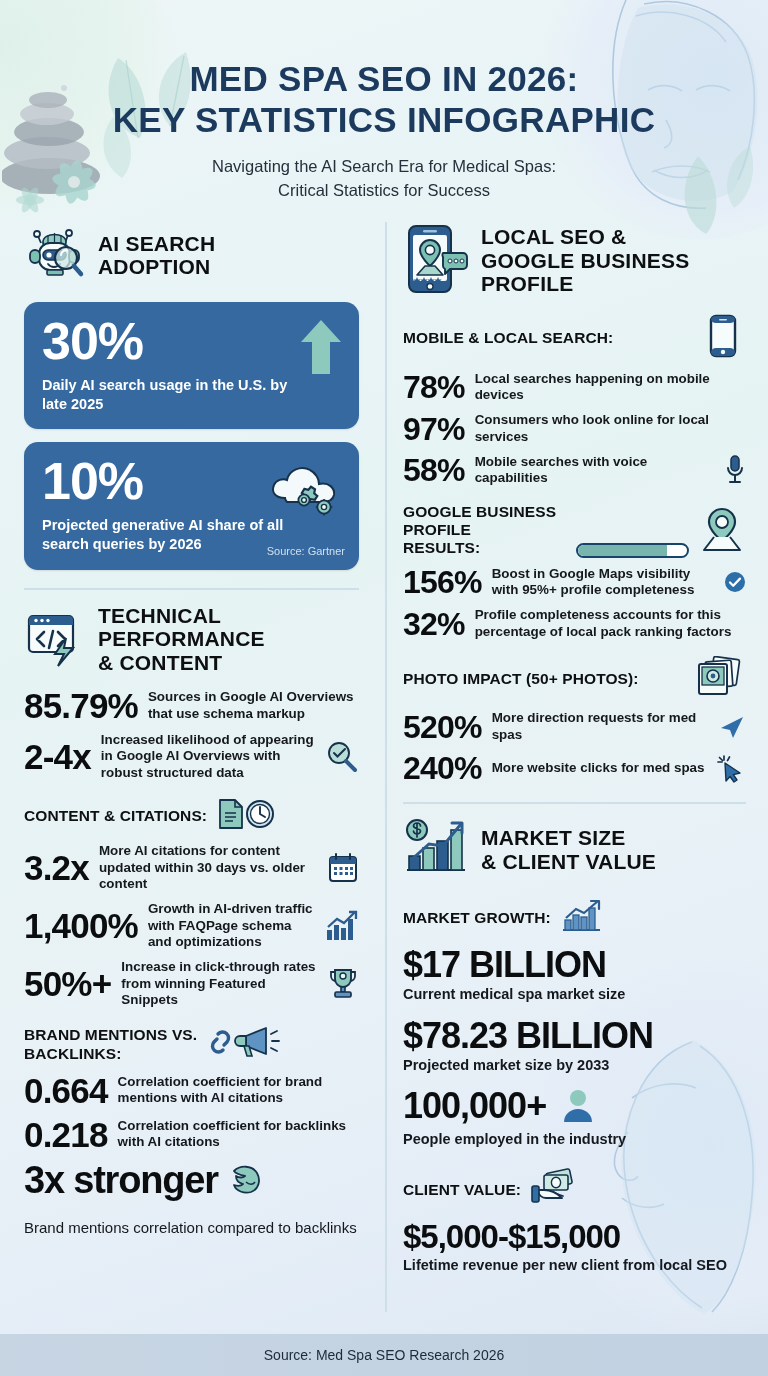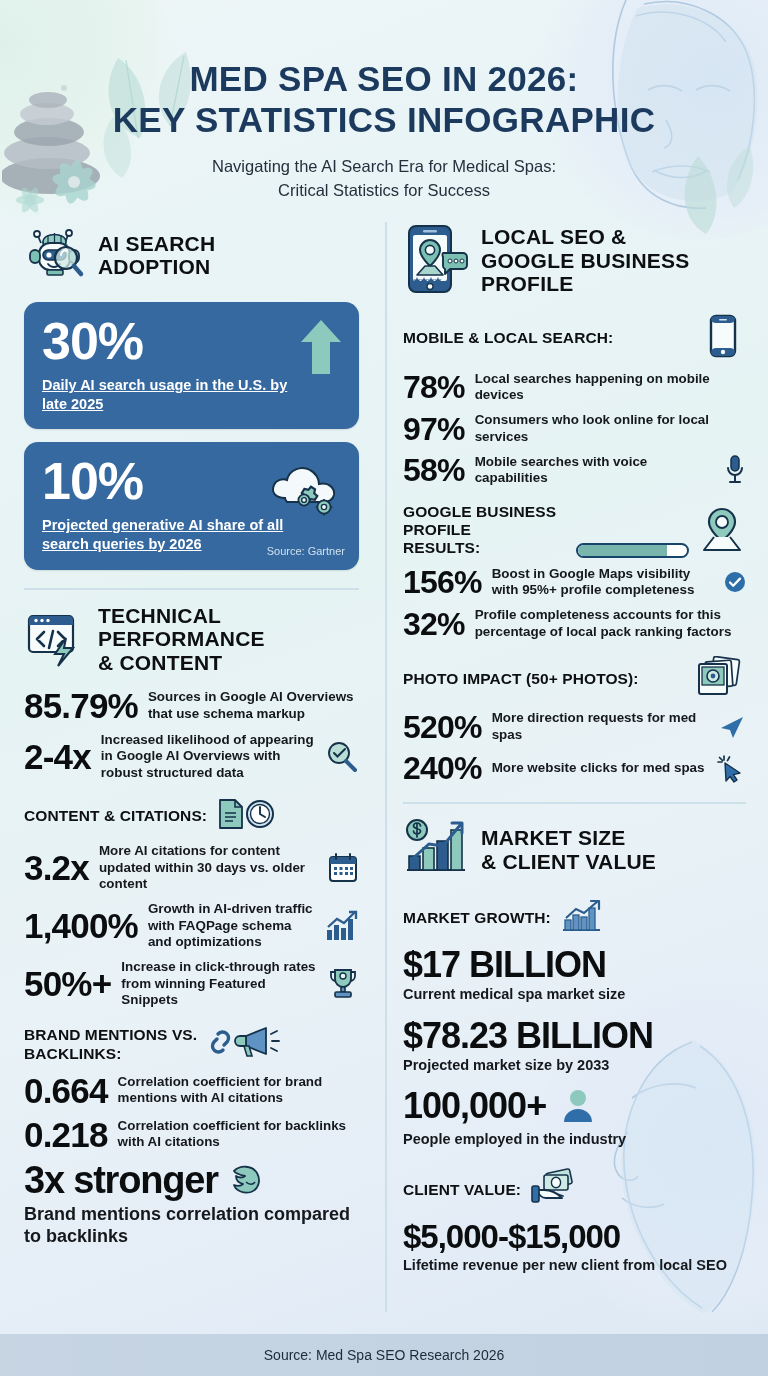--- a/index.html
+++ b/index.html
@@ -78,21 +78,20 @@
     padding: 14px 18px 16px; margin-bottom: 13px; color: #fff;
     box-shadow: 0 1px 2px rgba(0,0,0,.10);
     overflow: hidden;
   }
   .bigcard .num {
     font-size: 52px; font-weight: 800; line-height: .98; letter-spacing: -1px;
   }
   .bigcard .desc {
     margin-top: 9px; font-size: 14.5px; font-weight: 700; line-height: 1.28;
     max-width: 268px;
-    text-decoration: underline;
   }
   .bigcard .cardico { position: absolute; right: 16px; top: 16px; }
   .srcnote {
     position: absolute; right: 14px; bottom: 11px;
     font-size: 11px; line-height: 1.2; color: #cfe0ef; font-weight: 400; text-align: left;
   }
 
   
   .sublabel {
     display: flex; align-items: center; gap: 9px;
@@ -439,21 +438,21 @@
       <div style="margin-top:8px">
         <div style="display:flex;align-items:center;gap:10px">
           <span style="font-size:38px;font-weight:800;color:#0b0d0f;letter-spacing:-1.2px;line-height:1">3x stronger</span>
           <span>
             <svg width="36" height="34" viewBox="0 0 36 34">
               <path d="M6 10 C12 4 24 4 29 12 C33 19 31 28 23 31 C16 33 8 30 6 24 C9 25 13 25 15 23 C11 22 8 19 8 15 C11 17 15 17 17 15 C12 14 8 13 6 10Z" fill="#8dcabd" stroke="#16324a" stroke-width="1.8" stroke-linejoin="round"></path>
               <path d="M18 21 C21 24 25 24 27 21" stroke="#16324a" stroke-width="1.5" fill="none"></path>
             </svg>
           </span>
         </div>
-        <div style="font-size:18px;font-weight:700;color:#15181c;line-height:1.25;margin-top:4px">Brand mentions correlation compared to backlinks</div>
+        <div style="font-size:15px;font-weight:400;color:#15181c;line-height:1.25;margin-top:20px">Brand mentions correlation compared to backlinks</div>
       </div>
 
     </div>
 
     <div class="col col-right">
 
       <div class="sechead">
         <span class="ico">
           <svg width="66" height="72" viewBox="0 0 66 72">
             <rect x="6" y="4" width="42" height="66" rx="7" fill="#2c5d8e" stroke="#16324a" stroke-width="2"></rect>

